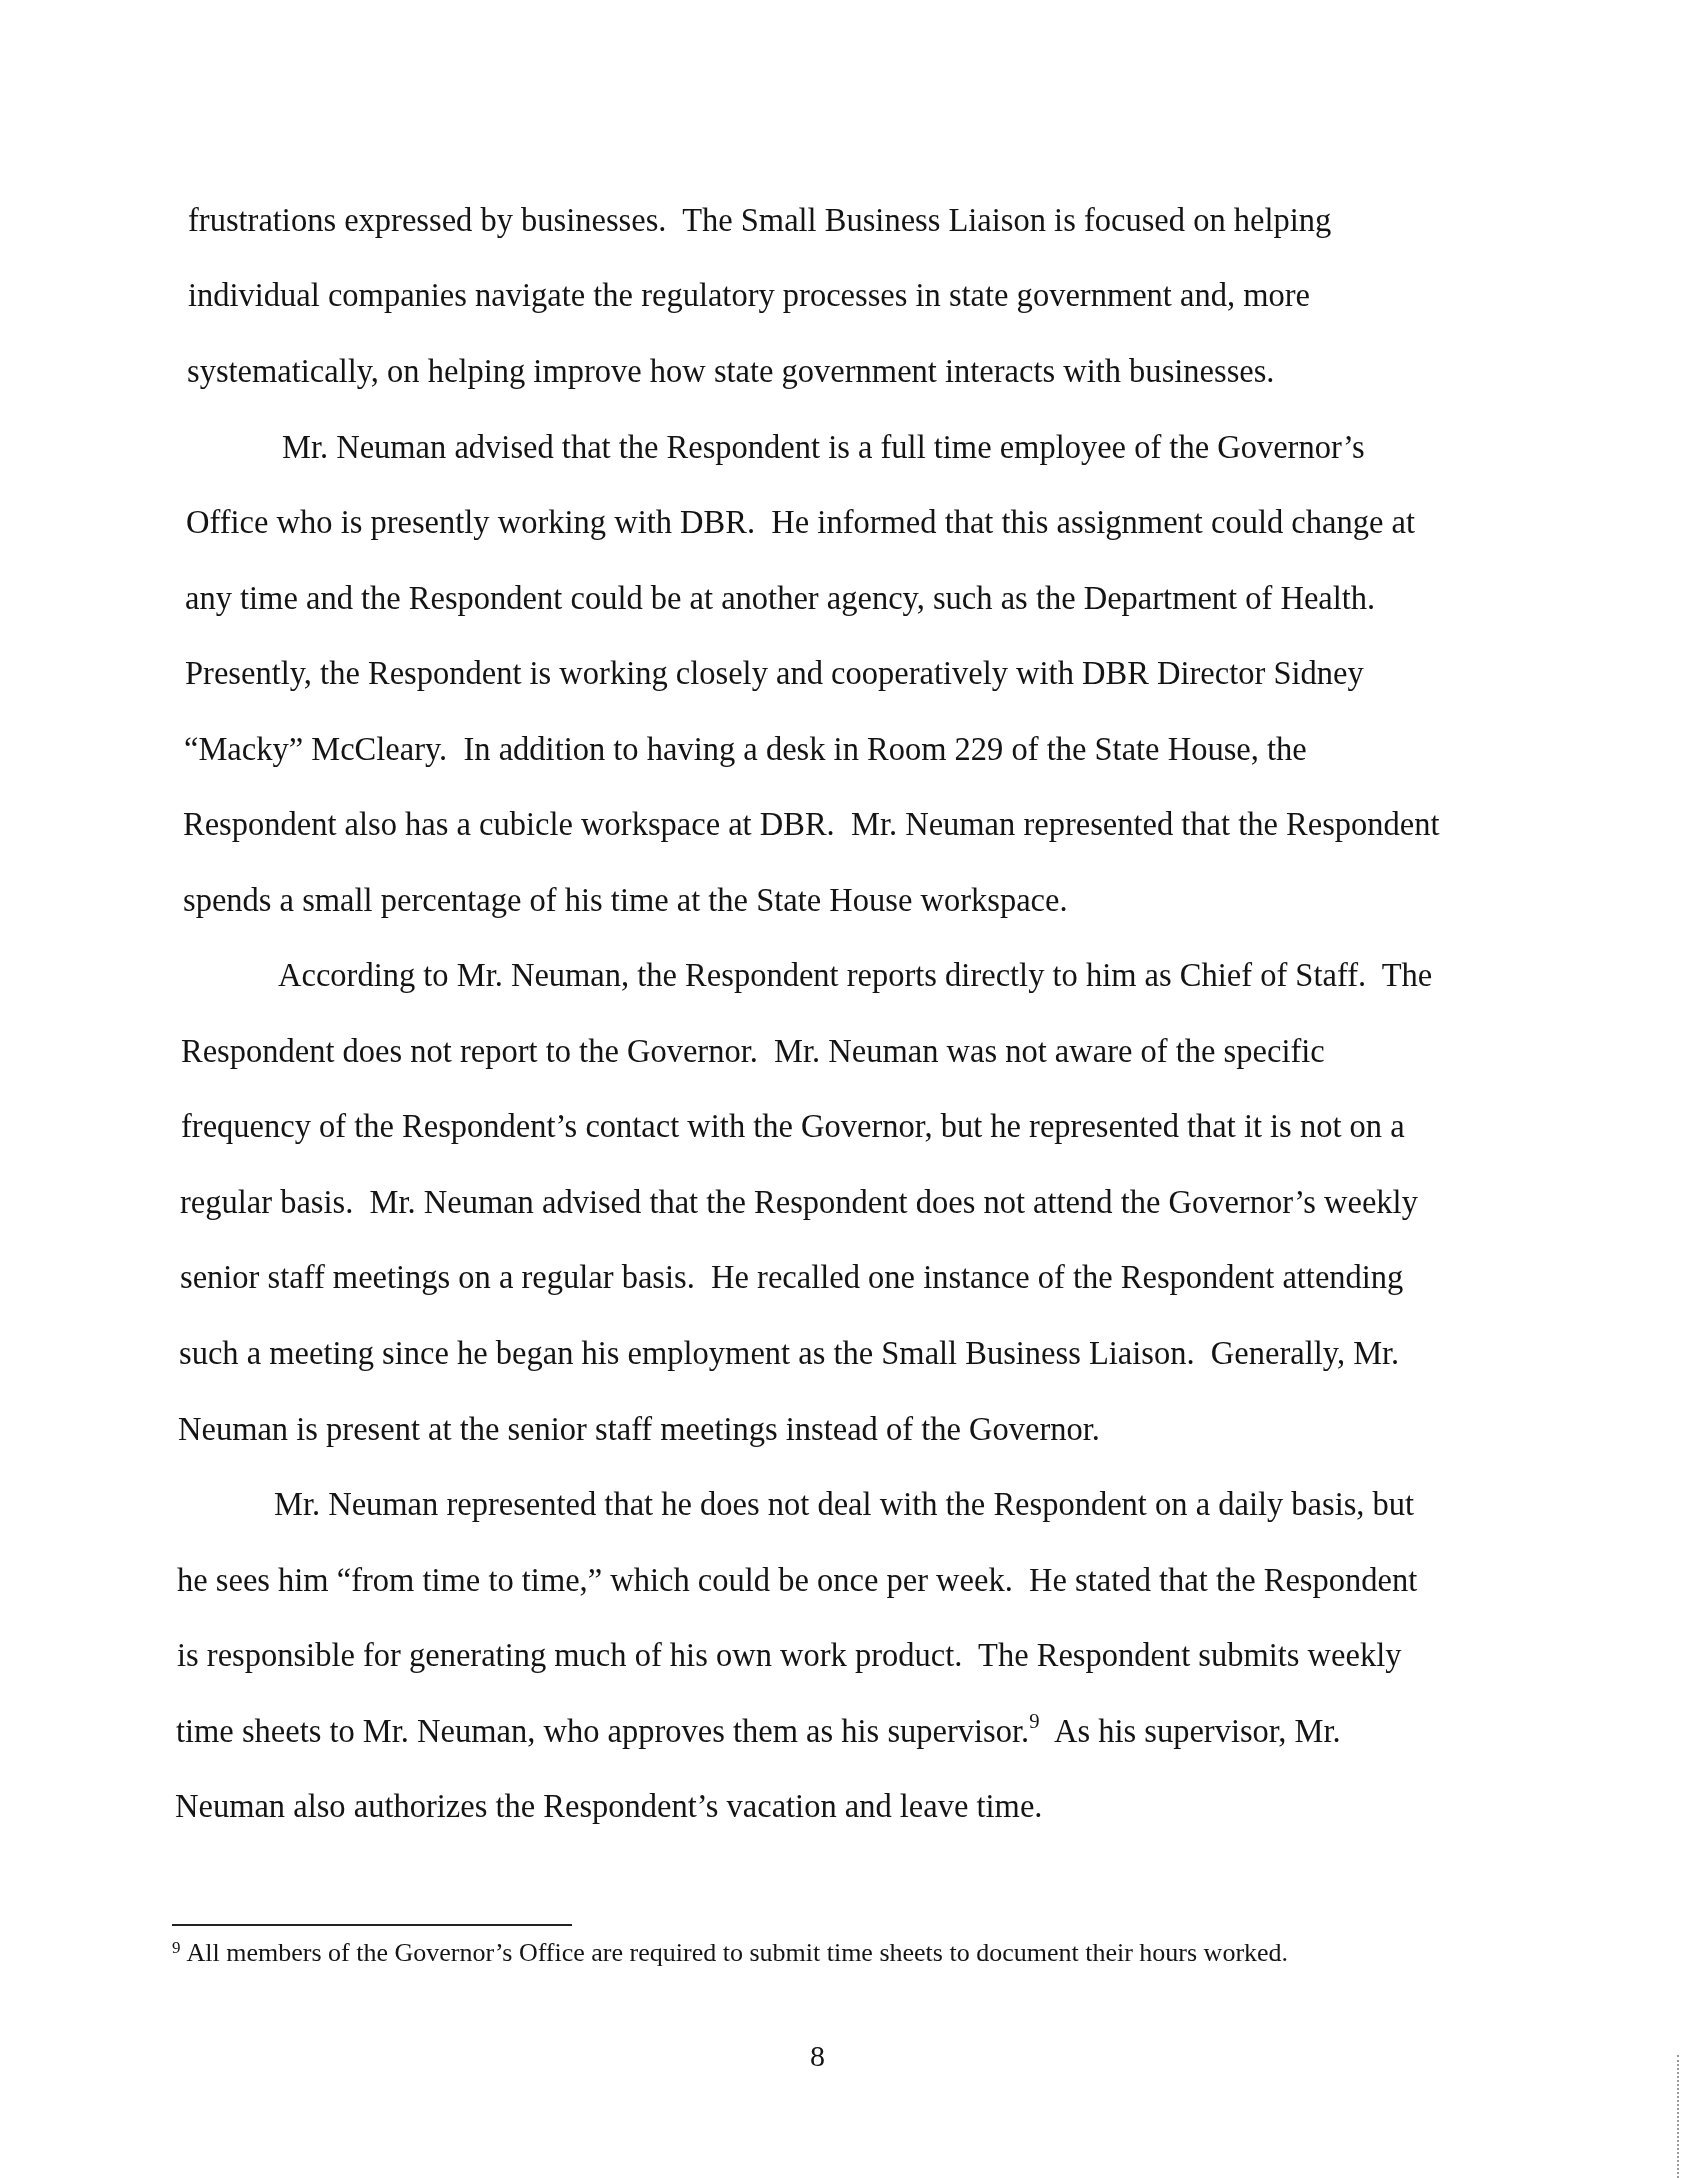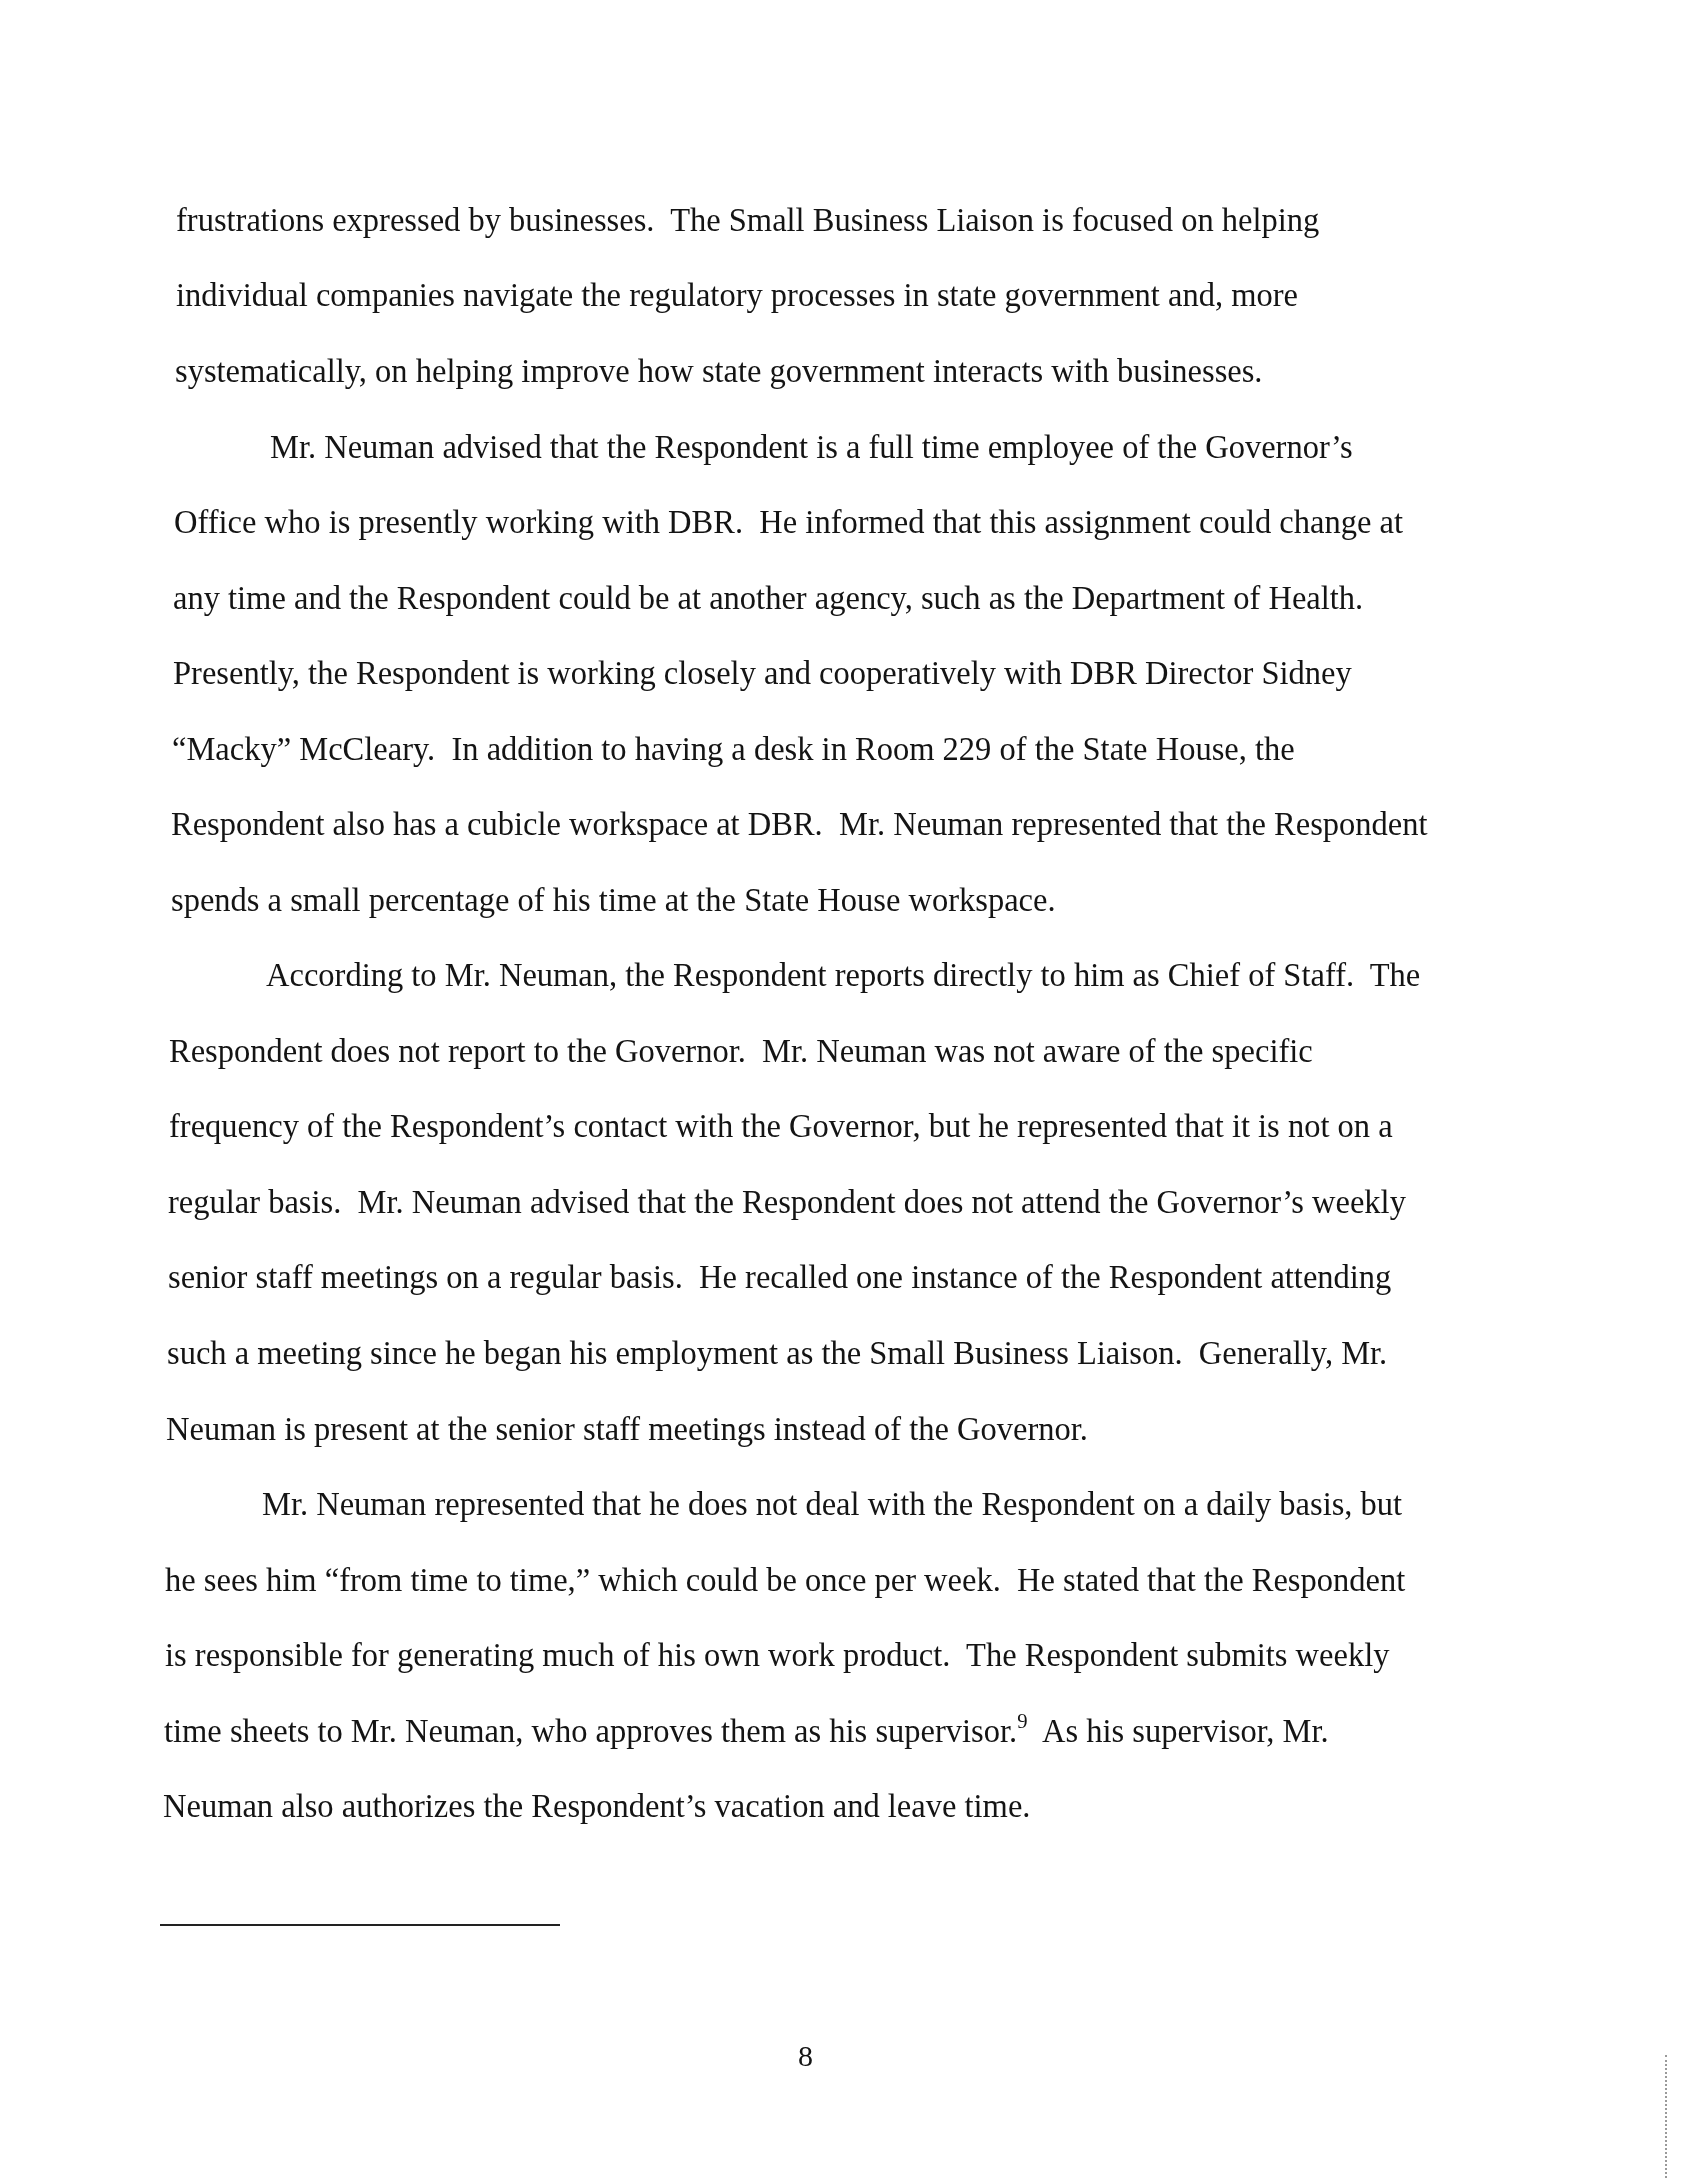--- a/index.html
+++ b/index.html
@@ -1,17 +1,17 @@
 <!DOCTYPE html>
 <html><head>
 <meta charset="utf-8">
 <style>
   html, body { margin: 0; padding: 0; background: #ffffff; }
   body { width: 1683px; height: 2178px; position: relative; overflow: hidden; }
-  .page { position: absolute; left: 0; top: 0; width: 1556px; height: 2178px; background: #fff; }
+  .page { position: absolute; left: 12px; top: 0; width: 1556px; height: 2178px; background: #fff; }
   .line {
     position: absolute;
     font-family: "Liberation Serif", "DejaVu Serif", serif;
     font-size: 33px;
     line-height: 1;
     color: #141414;
     white-space: pre;
     transform: scaleX(0.985);
     transform-origin: left bottom;
   }
@@ -63,16 +63,17 @@
       </div>
       <div>
         <div class="line" style="left: 262px; top: 1488px;">Mr. Neuman represented that he does not deal with the Respondent on a daily basis, but</div>
         <div class="line" style="left: 165px; top: 1564px;">he sees him “from time to time,” which could be once per week.  He stated that the Respondent</div>
         <div class="line" style="left: 165px; top: 1639px;">is responsible for generating much of his own work product.  The Respondent submits weekly</div>
         <div class="line" style="left: 164px; top: 1715px;">time sheets to Mr. Neuman, who approves them as his supervisor.<sup>9</sup>  As his supervisor, Mr.</div>
         <div class="line" style="left: 163px; top: 1790px;">Neuman also authorizes the Respondent’s vacation and leave time.</div>
       </div>
     </div>
   <div class="fn-rule"></div>
+  <div class="fn-line"><span class="fn-mark">9</span><span>All members of the Governor’s Office are required to submit time sheets to document their hours worked.</span></div>
   <div class="page-num">8</div>
   <div class="scan-edge"></div>
 </div>
 
 
 </body></html>

